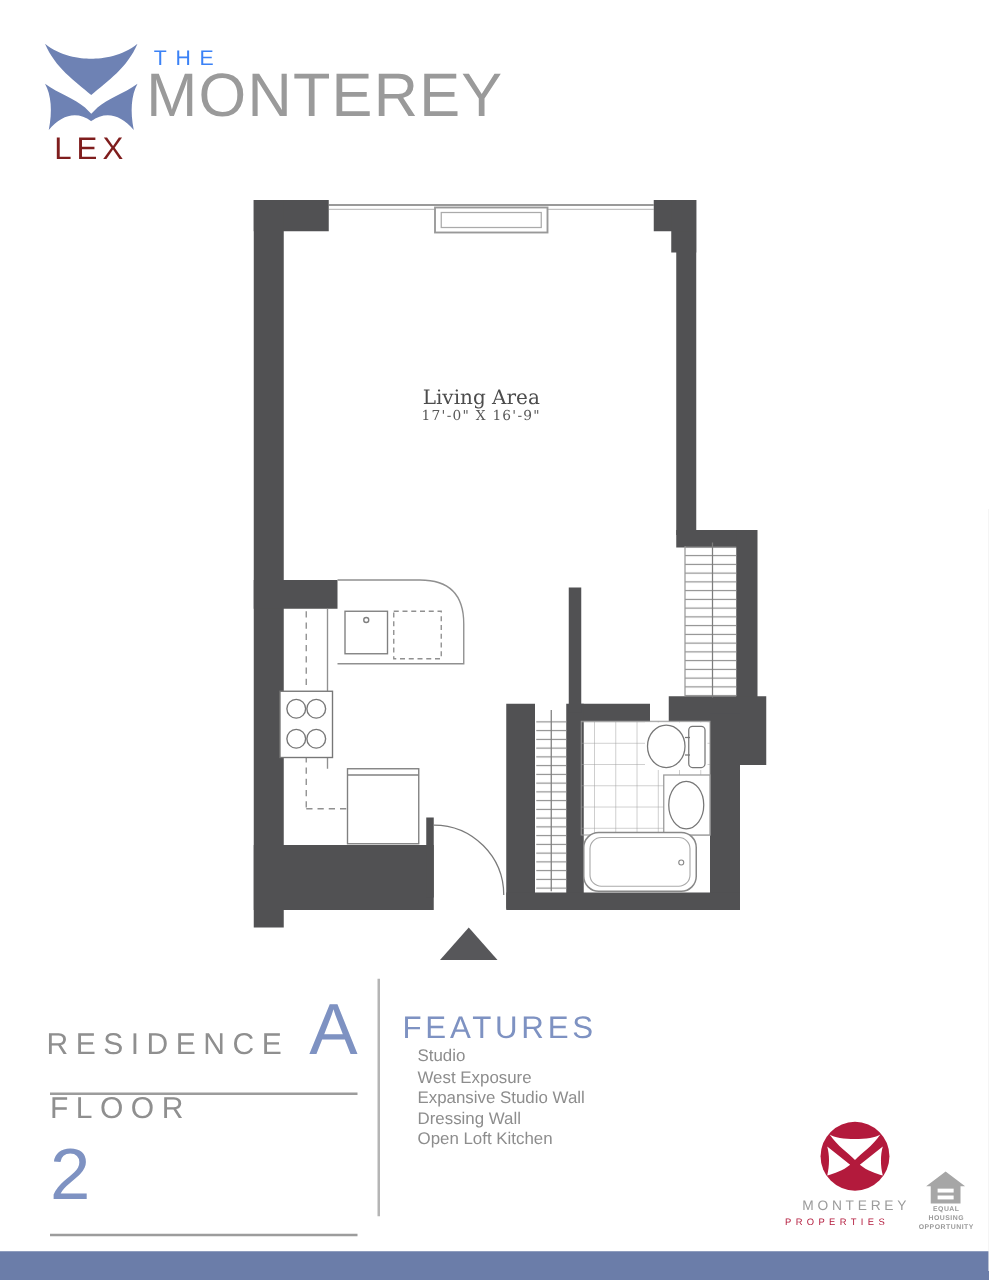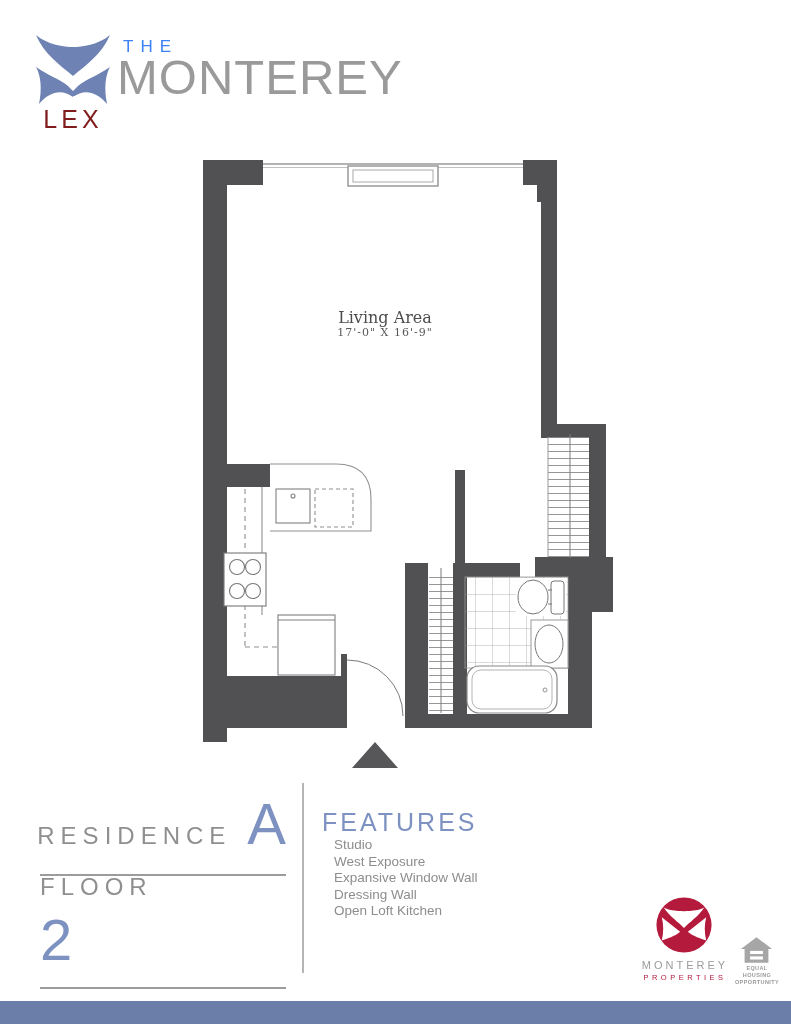--- a/index.html
+++ b/index.html
@@ -30,21 +30,21 @@
   .res-row{top:801px;}
   .floor-row{top:873px;flex-direction:column;}
   .info-label{font-size:24px;letter-spacing:6px;color:#8f8f8f;}
   .info-value{font-size:58px;color:#7e92c2;line-height:0.8;}
   .v-divider{left:302px;top:783px;width:2px;height:190px;background:#b5b5b5;}
   .features-heading{left:322px;top:810px;font-size:25px;letter-spacing:3px;color:#7e92c2;line-height:1;}
   .features-list{left:322px;top:837px;font-size:13.5px;line-height:16.5px;color:#8d8d8d;margin-left:12px;}
 
   
   .props-name{left:628px;top:959px;width:114px;text-align:center;font-size:11px;letter-spacing:3px;color:#9b9b9b;}
-  .props-sub{left:628px;top:973px;width:114px;text-align:center;font-size:7.5px;letter-spacing:3.5px;color:#b31a3c;}
+  .props-sub{left:628px;top:973px;width:114px;text-align:left;font-size:7.5px;letter-spacing:3.5px;color:#b31a3c;}
   .eho-text{left:732px;top:965px;width:50px;text-align:center;font-size:5.5px;letter-spacing:0.4px;color:#9a9a9a;line-height:7px;font-weight:bold;}
   .footer-bar{left:0;top:1001px;width:791px;height:23px;background:#6b7da9;}
 </style>
 </head>
 <body>
 
 <div class="page">
 
   <svg class="abs" style="left:33px;top:34px" width="80" height="72" viewBox="0 0 78 72">
     <path d="M2,1 C14,11 30,13 39,13 C48,13 64,11 76,1 C68,20 52,31 39,42 C26,31 10,20 2,1 Z" fill="#6e82b4"></path>
@@ -166,21 +166,21 @@
     <span class="info-label">FLOOR</span>
     <span class="info-value">2</span>
   </div>
 
   <div class="abs v-divider"></div>
 
   <div class="abs features-heading">FEATURES</div>
   <div class="abs features-list">
     <div>Studio</div>
     <div>West Exposure</div>
-    <div>Expansive Window Wall</div>
+    <div>Expansive Studio Wall</div>
     <div>Dressing Wall</div>
     <div>Open Loft Kitchen</div>
   </div>
 
   <svg class="abs" style="left:655px;top:896px" width="58" height="58" viewBox="0 0 60 60">
     <circle cx="30" cy="30" r="28.5" fill="#b31a3c"></circle>
     <path d="M9,12 C16,17 44,17 51,12 C44,22 36,27 30,33 C24,27 16,22 9,12 Z" fill="#ffffff"></path>
     <path d="M7,46 C9,38 9,29 7,22 L26,37 C20,42 13,44 7,46 Z" fill="#ffffff"></path>
     <path d="M53,46 C51,38 51,29 53,22 L34,37 C40,42 47,44 53,46 Z" fill="#ffffff"></path>
   </svg>

